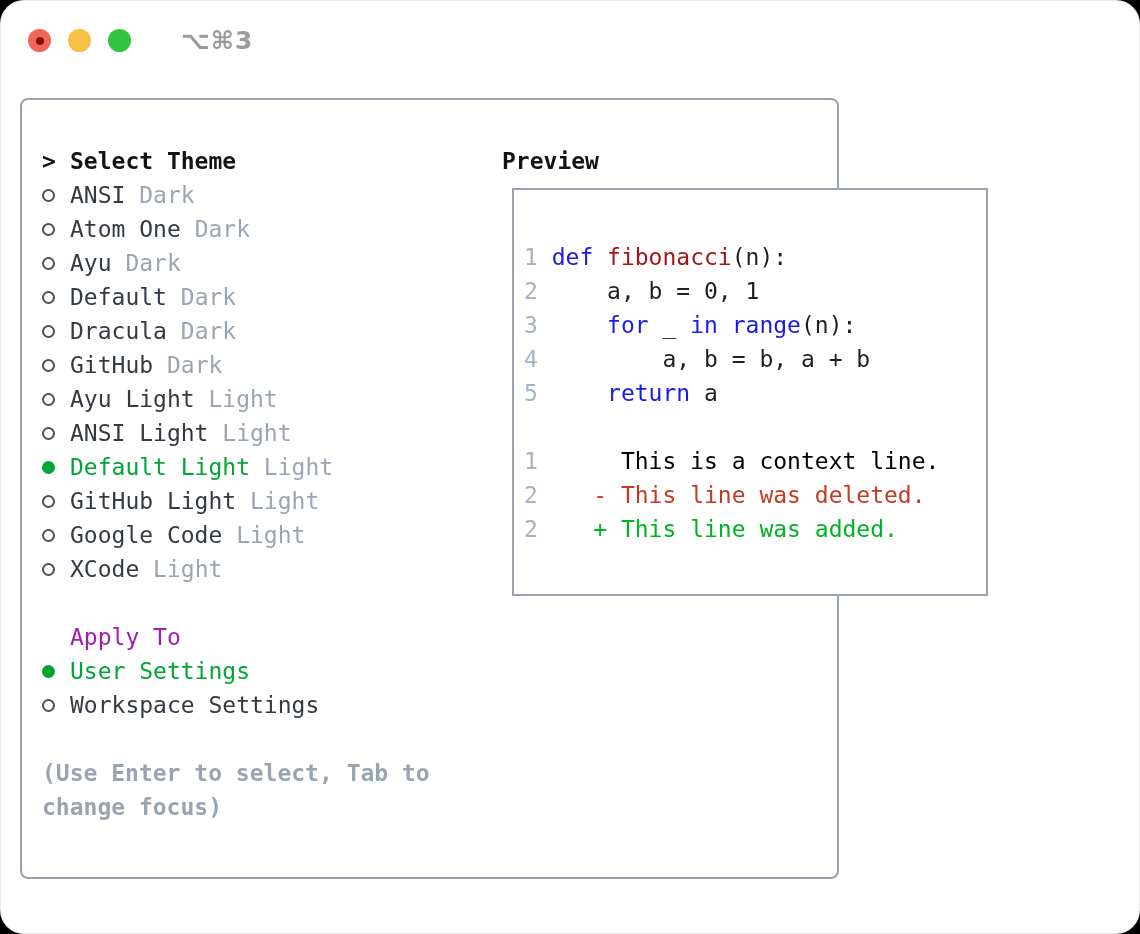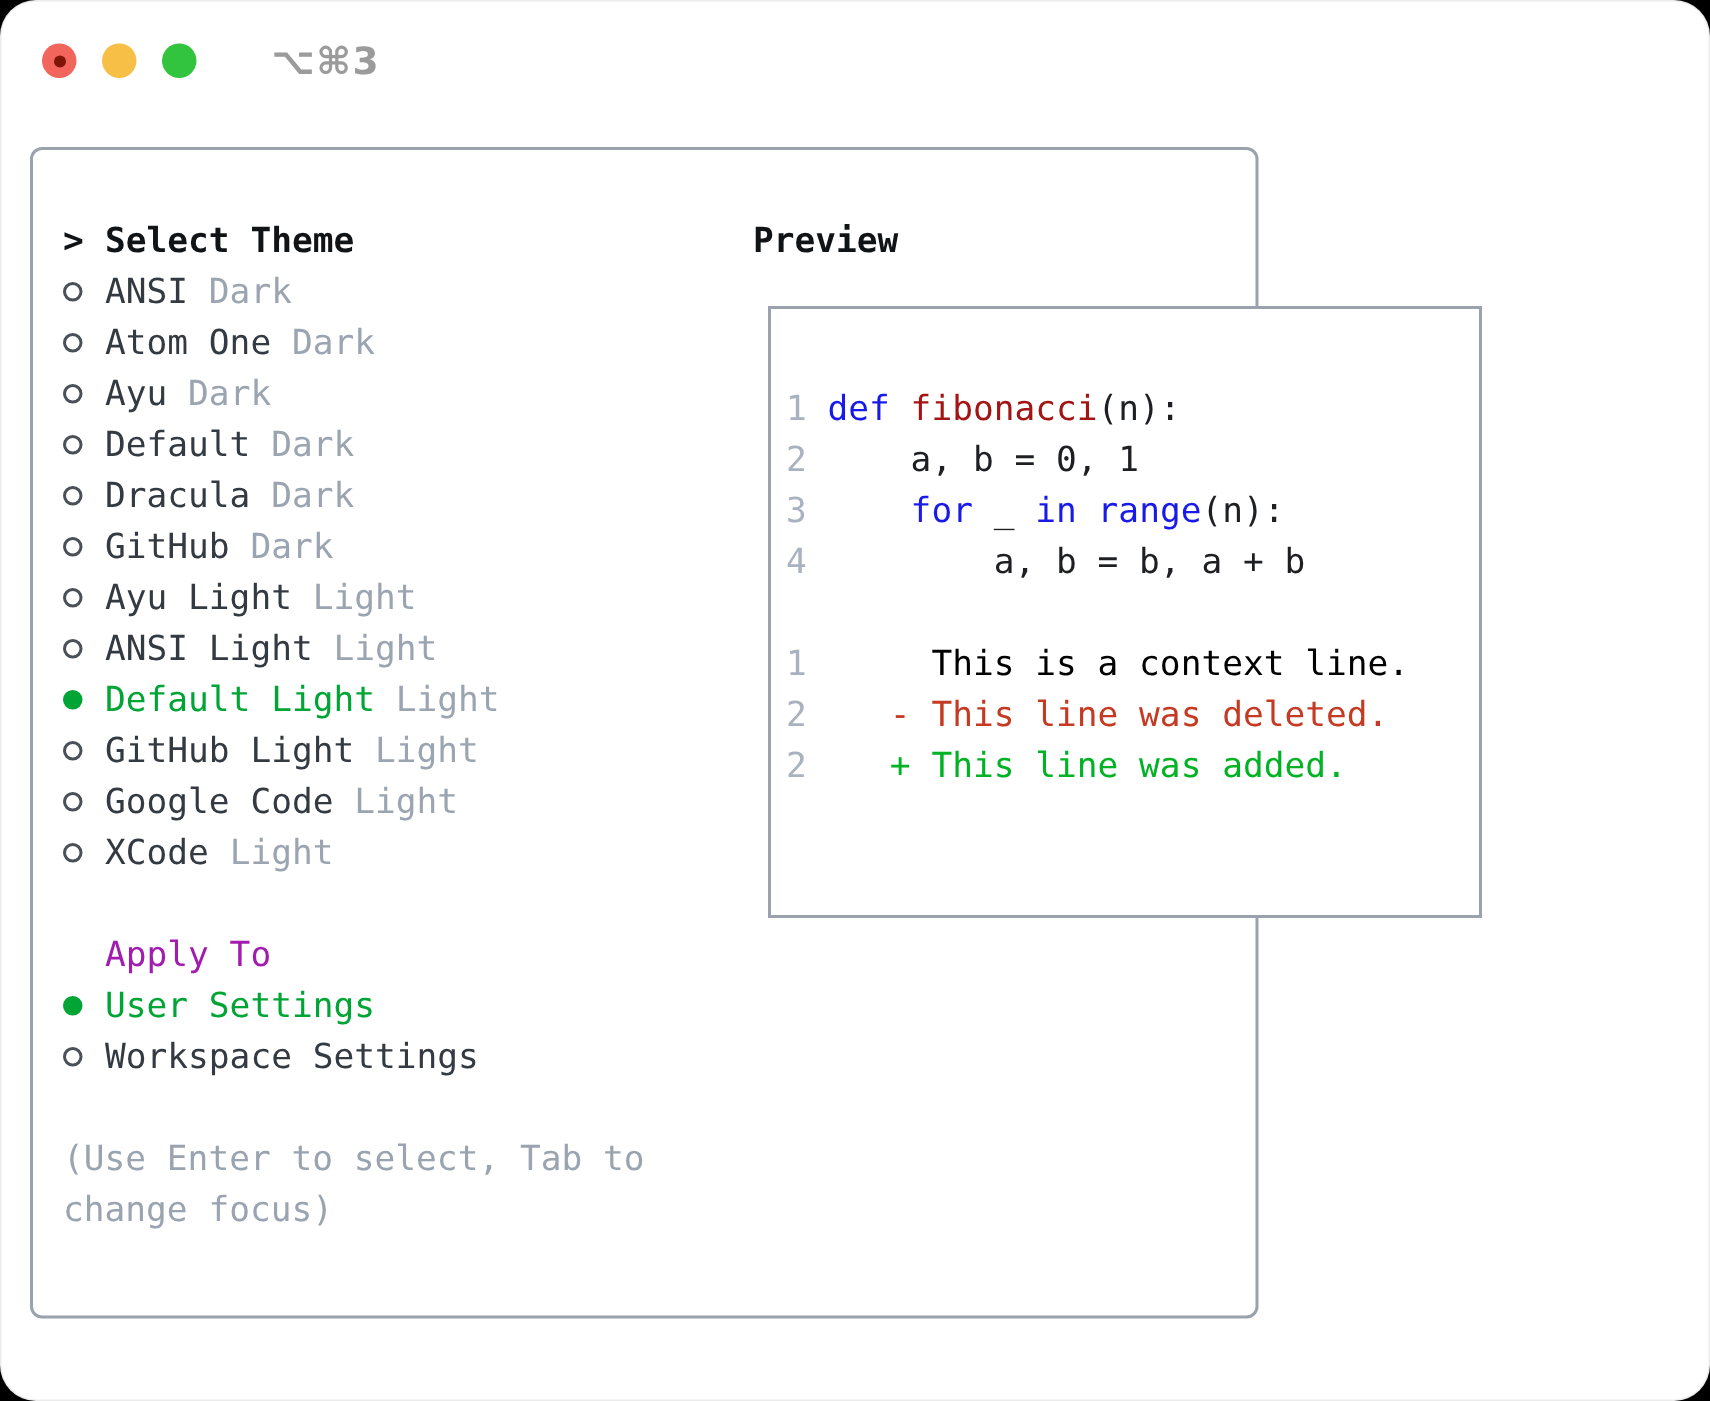--- a/index.html
+++ b/index.html
@@ -69,28 +69,29 @@
   .title-line{font-weight:bold;color:#111417;}
   .title-marker{font-weight:bold;color:#111417;}
   .tag{color:#9ba4b1;margin-left:1ch;}
   .apply-title{color:#a21caf;}
   .spacer{height:34px;}
   .hint{
     width:445px;
     font-size:23px;line-height:34px;
     white-space:pre-wrap;
     color:#9aa3b0;
+    font-weight:bold;
   }
   
   .preview-title{
     position:absolute;left:480px;top:44px;
     font-weight:bold;color:#111417;
   }
   .preview-box{
-    position:absolute;left:490px;top:104px;
+    position:absolute;left:490px;top:88px;
     width:476px;height:408px;
     box-sizing:border-box;
     border:2px solid #99a2ad;
     background:#fff;
     padding:50px 10px 0 10px;
     overflow:hidden;
   }
   .ln{
     display:inline-block;width:2ch;
     color:#a9b2bf;
@@ -165,20 +166,21 @@
     <div class="preview-box">
 
       <div class="line"><span class="ln">1</span><span class="tok kw">def </span><span class="tok fn">fibonacci</span><span class="tok">(n):</span></div>
 
       <div class="line"><span class="ln">2</span><span class="tok">    a, b = 0, 1</span></div>
 
       <div class="line"><span class="ln">3</span><span class="tok">    </span><span class="tok kw">for</span><span class="tok"> _ </span><span class="tok kw">in</span><span class="tok"> </span><span class="tok kw">range</span><span class="tok">(n):</span></div>
 
       <div class="line"><span class="ln">4</span><span class="tok">        a, b = b, a + b</span></div>
 
+      <div class="line"><span class="ln">5</span><span class="tok">    </span><span class="tok kw">return</span><span class="tok"> a</span></div>
 
       <div class="spacer"></div>
 
       <div class="line"><span class="ln">1</span><span class="diff-context">     This is a context line.</span></div>
 
       <div class="line"><span class="ln">2</span><span class="diff-deleted">   - This line was deleted.</span></div>
 
       <div class="line"><span class="ln">2</span><span class="diff-added">   + This line was added.</span></div>
 
     </div>

